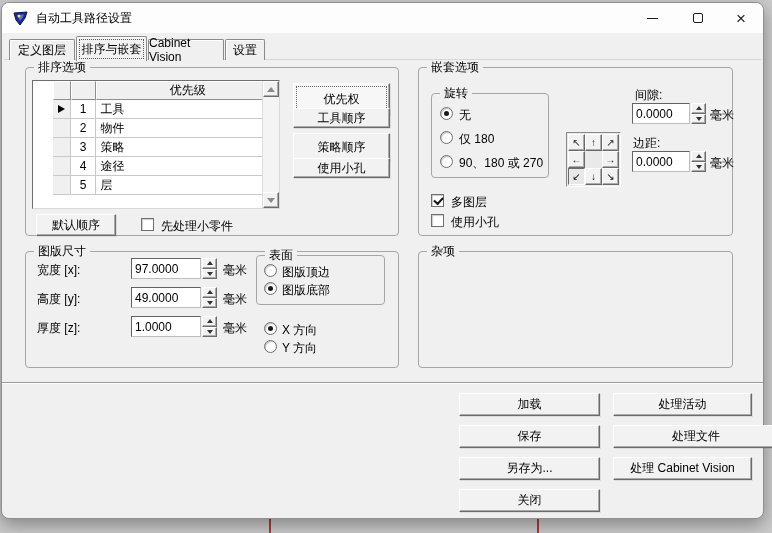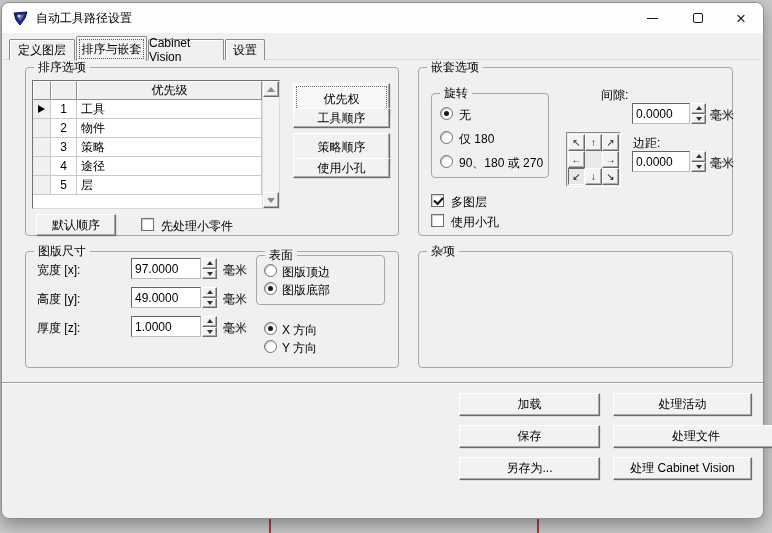--- a/index.html
+++ b/index.html
@@ -53,21 +53,21 @@
   .radio { position:absolute; width:13px; height:13px; border-radius:50%; background:#fff;
            border:1px solid #6f6f6f; box-shadow:inset 1px 1px 1px rgba(0,0,0,.25); }
   .radio.on::after { content:''; position:absolute; left:3px; top:3px; width:5px; height:5px; border-radius:50%; background:#1a1a1a; }
 
   .chk { position:absolute; width:13px; height:13px; background:#fff; border:1px solid #6f6f6f;
          box-shadow:inset 1px 1px 1px rgba(0,0,0,.2); }
   .chk.on::after { content:''; position:absolute; left:2px; top:2px; width:7px; height:4px;
                    border-left:2px solid #111; border-bottom:2px solid #111; transform:rotate(-48deg); }
 
   .grid { position:absolute; background:#fff; border:1px solid; border-color:#6f6f6f #d9d9d9 #d9d9d9 #6f6f6f; }
-  .trow { display:flex; height:19px; }
+  .trow { display:flex; height:19px;margin-left:20px; }
   .cell { border-right:1px solid #c9c9c9; border-bottom:1px solid #c9c9c9; display:flex; align-items:center; }
   .hsel,.hnum,.hmain { background:#f0f0f0; border:1px solid; border-color:#fff #8f8f8f #8f8f8f #fff; }
   .csel { width:18px; background:#f0f0f0; justify-content:center; }
   .cnum { width:26px; justify-content:center; }
   .cmain { width:185px; padding-left:4px; }
   .hmain { justify-content:center; }
   .ptr { width:0; height:0; border-left:7px solid #000; border-top:4px solid transparent; border-bottom:4px solid transparent; }
   .sbar { position:absolute; right:0; top:0; width:17px; bottom:0; background:#f4f4f4; border-left:1px solid #dcdcdc; }
   .sbtn { position:absolute; left:0; width:16px; height:16px; background:#f1f1f1; border:1px solid;
           border-color:#fff #6b6b6b #6b6b6b #fff; box-shadow:inset -1px -1px 0 #ababab;
@@ -204,21 +204,21 @@
     <div class="padbtn">↑</div>
     <div class="padbtn">↗</div>
     <div class="padbtn">←</div>
     <div class="padempty"></div>
     <div class="padbtn">→</div>
     <div class="padbtn pressed">↙</div>
     <div class="padbtn">↓</div>
     <div class="padbtn">↘</div>
   </div>
 
-  <span class="lbl" style="left:599px;top:84px">间隙:</span>
+  <span class="lbl" style="left:633px;top:84px">间隙:</span>
   <input class="edit" style="left: 630px; top: 100px; width: 58px; height: 21px;" value="0.0000">
   <div class="spin" style="left:689px;top:100px;height:21px">
     <div class="su">
         <i class="tu"></i>
       </div>
     <div class="sd">
         <i class="td"></i>
       </div>
   </div>
   <span class="lbl" style="left:708px;top:104px">毫米</span>
@@ -298,14 +298,15 @@
   </div>
 
   <div class="divider"></div>
 
   <div class="btn3d" style="left:457px;top:390px;width:141px;height:23px">加载</div>
   <div class="btn3d" style="left:611px;top:390px;width:139px;height:23px">处理活动</div>
   <div class="btn3d" style="left:457px;top:422px;width:141px;height:23px">保存</div>
   <div class="btn3d" style="left:611px;top:422px;width:166px;height:23px">处理文件</div>
   <div class="btn3d" style="left:457px;top:454px;width:141px;height:23px">另存为...</div>
   <div class="btn3d" style="left:611px;top:454px;width:139px;height:23px">处理 Cabinet Vision</div>
+  <div class="btn3d" style="left:457px;top:486px;width:141px;height:23px">关闭</div>
 
 </div>
 
 </body></html>

